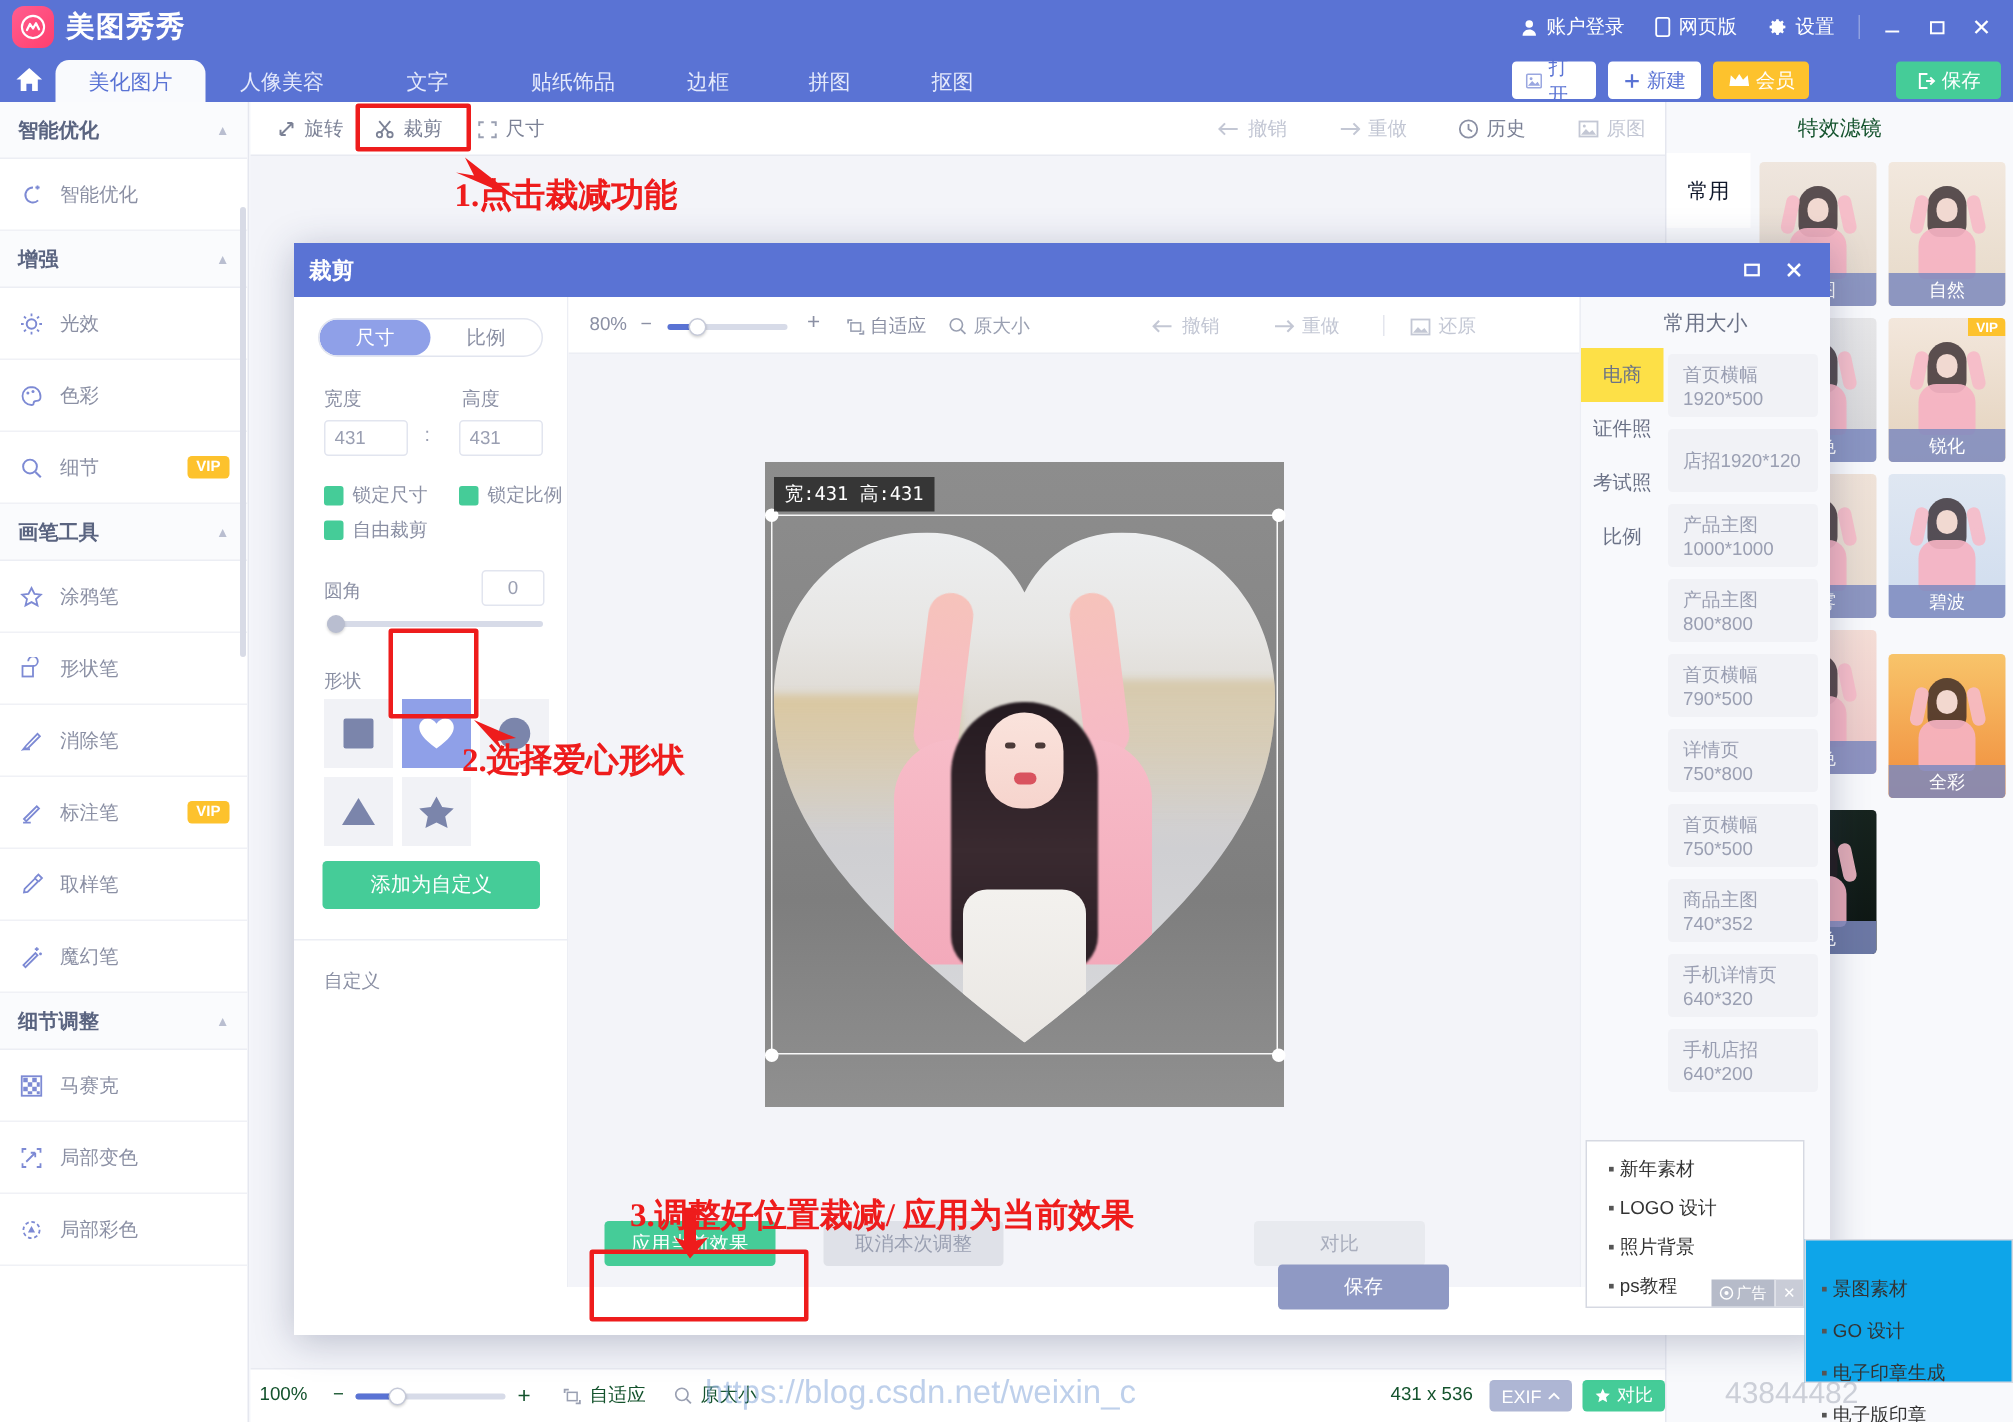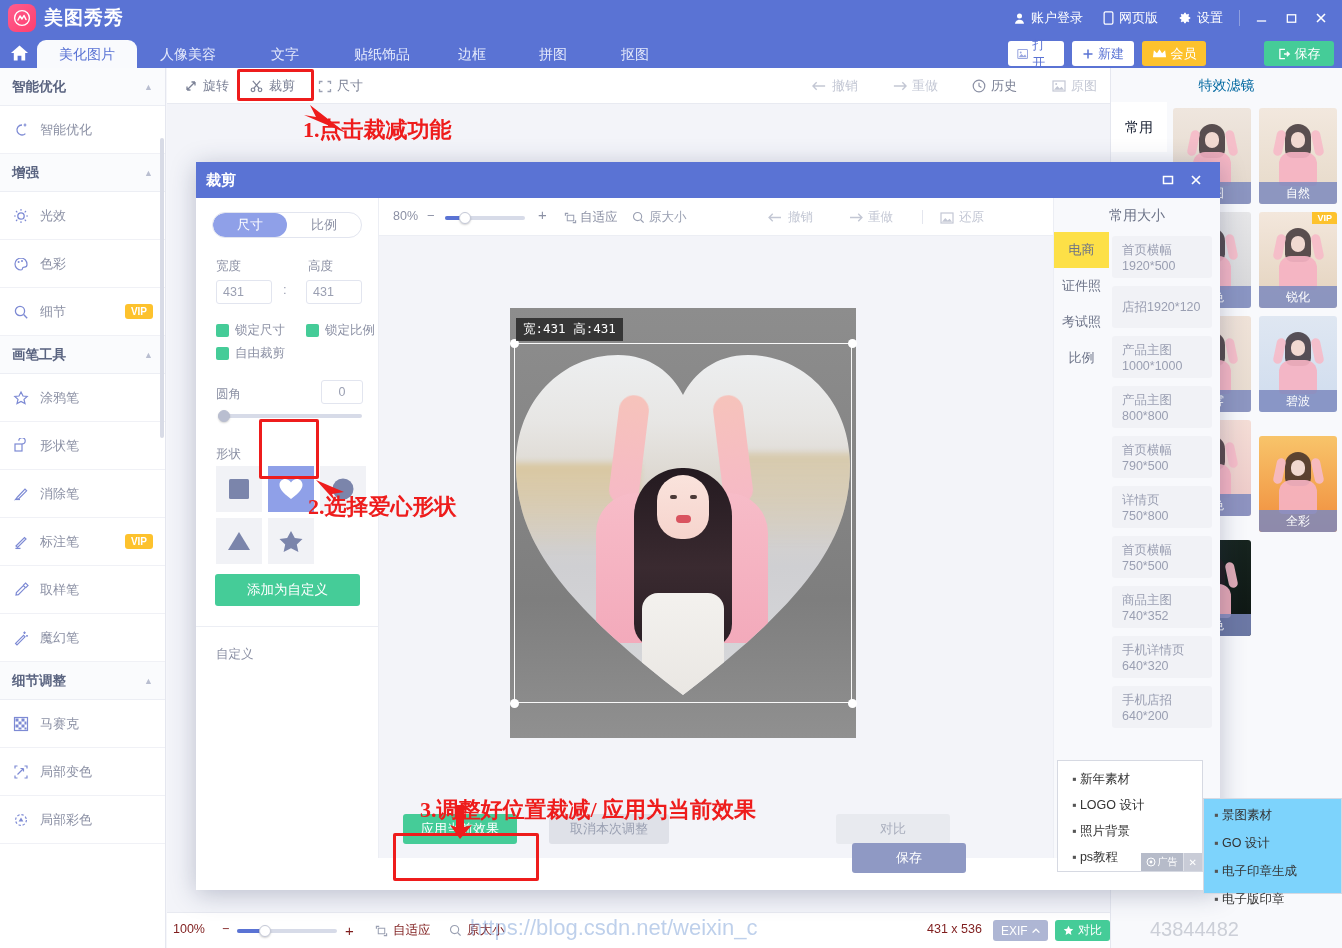--- a/index.html
+++ b/index.html
@@ -51,34 +51,34 @@
   #maintool{position:absolute;left:167px;top:68px;width:943px;height:36px;background:#fff;
     border-bottom:1px solid #e8eaf1;}
   .mt-item{position:absolute;top:7px;height:22px;display:flex;align-items:center;gap:5px;
     color:#7c8296;font-size:13px;cursor:pointer;}
   .mt-dim{color:#c3c7d4;}
   
   #canvas{position:absolute;left:167px;top:104px;width:943px;height:808px;background:#f3f4f9;}
   
   #filterpanel{position:absolute;left:1110px;top:68px;width:232px;height:880px;background:#f8f9fc;
     border-left:1px solid #e5e7ef;overflow:hidden;}
-  #fp-head{height:34px;line-height:34px;text-align:center;color:#0369a1;font-size:14px;}
+  #fp-head{height:34px;line-height:34px;text-align:center;color:#14532d;font-size:14px;}
   .fp-side{position:absolute;left:0;top:34px;width:56px;}
   .fp-cat{height:50px;line-height:50px;text-align:center;color:#0f172a;font-size:14px;cursor:pointer;}
   .fp-cat.active{background:#fff;}
   .fp-grid{position:absolute;left:62px;top:40px;width:170px;display:flex;flex-wrap:wrap;gap:8px;}
   .fp-thumb{width:78px;height:96px;border-radius:3px;position:relative;overflow:hidden;cursor:pointer;}
   .fp-thumb .lbl{position:absolute;left:0;bottom:0;width:100%;height:22px;line-height:22px;
     text-align:center;color:#fff;font-size:12px;background:rgba(125,138,190,.85);}
   .fp-thumb .vip{position:absolute;right:0;top:0;background:#fdc22d;color:#fff;font-size:9px;
     font-weight:bold;padding:1px 5px;}
   
   #statusbar{position:absolute;left:167px;top:912px;width:943px;height:36px;background:#fff;
     border-top:1px solid #e8eaf1;}
-  .sb-item{position:absolute;top:9px;display:flex;align-items:center;gap:5px;color:#7f1d1d;font-size:12.5px;}
+  .sb-item{position:absolute;top:9px;display:flex;align-items:center;gap:5px;color:#14532d;font-size:12.5px;}
   
   .slider{position:relative;height:4px;background:#d7dbe8;border-radius:2px;}
   .slider .fill{position:absolute;left:0;top:0;height:4px;background:#5a73d4;border-radius:2px;}
   .slider .knob{position:absolute;top:-4px;width:12px;height:12px;border-radius:50%;background:#fff;
     border:1px solid #c5c9d8;box-shadow:0 1px 2px rgba(0,0,0,.18);}
   
   #dialog{position:absolute;left:196px;top:162px;width:1024px;height:728px;background:#fff;
     box-shadow:0 4px 24px rgba(40,50,90,.28);}
   #dlg-head{height:36px;background:#5a73d4;display:flex;align-items:center;
     padding:0 10px;color:#fff;font-size:15px;font-weight:bold;}
@@ -114,22 +114,22 @@
     font-size:13px;cursor:pointer;}
   
   .redbox{position:absolute;border:3px solid #ee1c1c;border-radius:2px;}
   .redtext{position:absolute;color:#ee1c1c;font-family:"Liberation Serif","DejaVu Serif",serif;
     font-weight:bold;white-space:nowrap;}
   
   #adbox{position:absolute;left:1057px;top:760px;width:146px;height:112px;border:1px solid #d6d9e2;
     background:#fff;padding:10px 0 0 14px;}
   .ad-li{color:#333;font-size:12.5px;margin-bottom:9px;}
   .ad-li::before{content:"▪ ";color:#555;}
-  #adbox2{position:absolute;left:1203px;top:798px;width:139px;height:96px;background:#7dd3fc;
-    border:1px solid #d6d9e2;padding:8px 0 0 10px;}
+  #adbox2{position:absolute;left:1203px;top:826px;width:139px;height:96px;background:#0ea5e9;
+    border:1px solid #d6d9e2;padding:24px 0 0 10px;}
   #adclose{position:absolute;right:0;bottom:0;display:flex;}
   .adcl{height:18px;background:#b6bbc9;color:#fff;font-size:10px;display:flex;align-items:center;
     justify-content:center;padding:0 5px;cursor:pointer;}
   
   #wm{position:absolute;left:470px;top:915px;font-size:22px;color:rgba(110,150,210,.45);
     font-family:"Liberation Sans",sans-serif;pointer-events:none;white-space:nowrap;}
   #wm2{position:absolute;left:1150px;top:918px;font-size:20px;color:rgba(160,165,180,.5);pointer-events:none;}
 </style>
 </head>
 <body>

